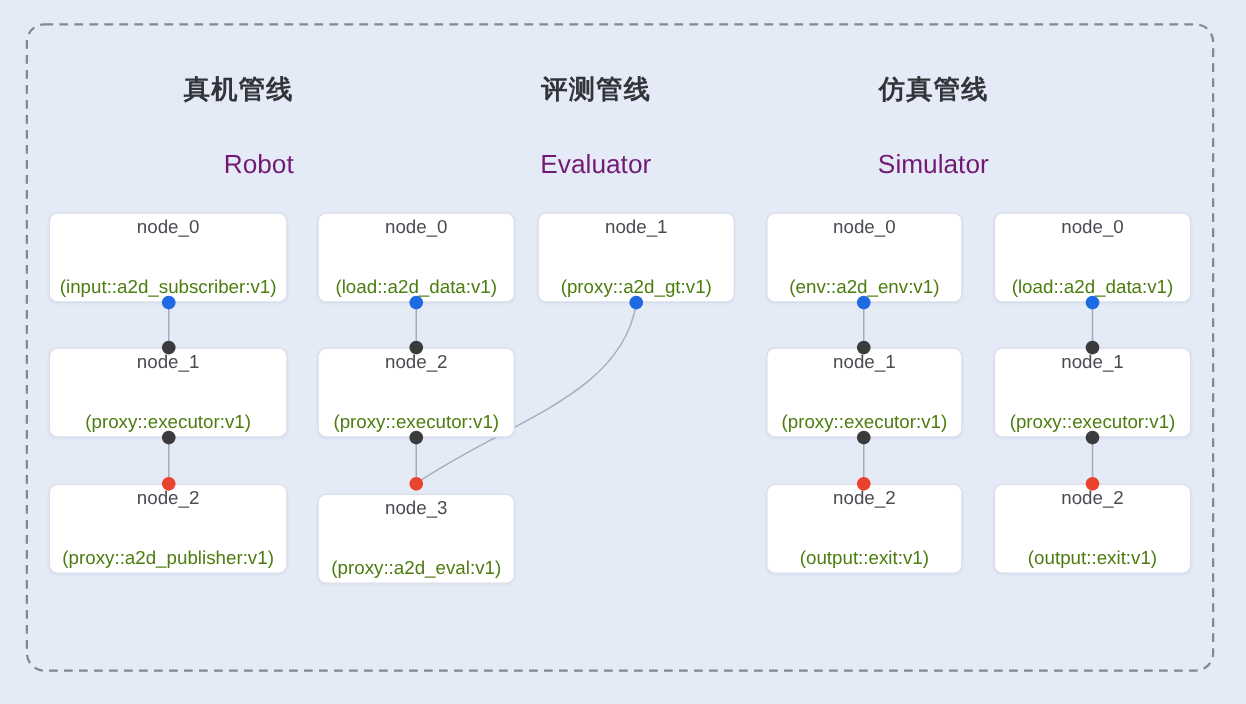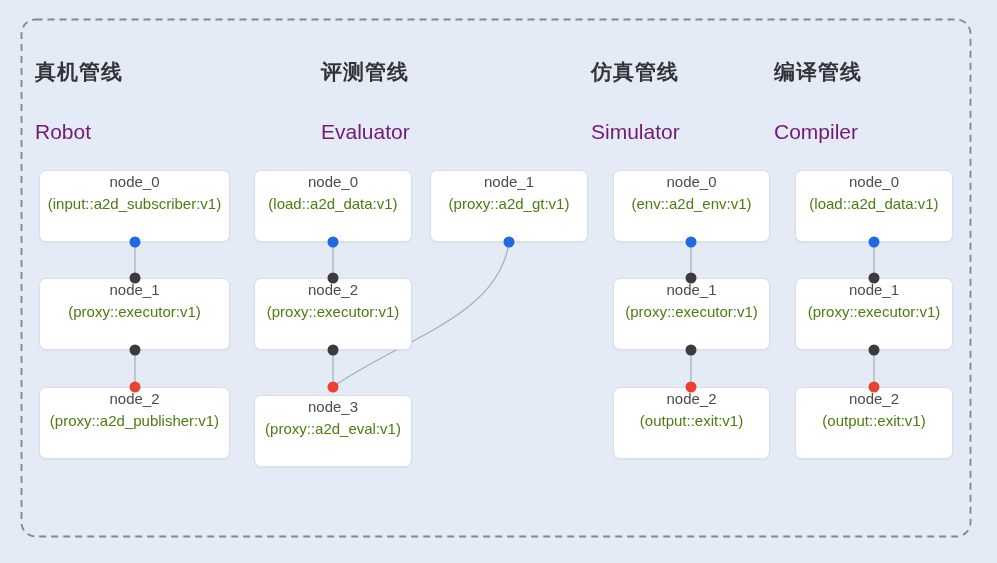--- a/index.html
+++ b/index.html
@@ -7,31 +7,31 @@
     width:997px;height:563px;
     background:#e5eaf7;
     font-family:"Liberation Sans","DejaVu Sans",sans-serif;
     overflow:hidden;
   }
   .stage{position:relative;width:997px;height:563px;}
   svg.edges{position:absolute;left:0;top:0;z-index:1;}
   .frame-rect{fill:none;stroke:#83878f;stroke-width:1.8;stroke-dasharray:7 5;}
   .edge{stroke:#a6adb9;stroke-width:1.2;fill:none;}
 
-  .col-header{position:absolute;top:58px;width:200px;text-align:left;z-index:2;}
+  .col-header{position:absolute;top:58px;width:200px;text-align:right;z-index:2;}
   .title-zh{font-size:21px;line-height:28px;font-weight:700;color:#32343a;letter-spacing:1px;}
   .title-en{margin-top:32px;font-size:21px;line-height:28px;font-weight:400;color:#701a75;}
 
   .node{
     position:absolute;height:72px;z-index:2;
     background:#ffffff;
     border:1px solid #d9dee9;
     border-radius:7px;
     box-sizing:border-box;
-    display:flex;flex-direction:column;justify-content:flex-start;align-items:center;
+    display:flex;flex-direction:column;justify-content:space-between;align-items:center;
     box-shadow:0 1px 2px rgba(40,60,110,0.05);
   }
   .nname{font-size:15px;line-height:22px;color:#4a4c52;}
   .ntype{font-size:15px;line-height:22px;color:#4d7c0f;}
 
   .dot{
     position:absolute;width:11px;height:11px;border-radius:50%;
     transform:translate(-50%,-50%);z-index:3;
   }
 </style>
@@ -63,22 +63,20 @@
   </div>
   <div class="col-header" style="left:591px">
     <div class="title-zh">仿真管线</div>
     <div class="title-en">Simulator</div>
   </div>
   <div class="col-header" style="left:321px">
     <div class="title-zh">评测管线</div>
     <div class="title-en">Evaluator</div>
   </div>
   <div class="col-header" style="left:774px">
-    <div class="title-zh">编译管线</div>
-    <div class="title-en">Compiler</div>
   </div>
 
   <div class="node" style="left:39px;top:170px;width:191px">
     <div class="nname">node_0</div>
     <div class="ntype">(input::a2d_subscriber:v1)</div>
   </div>
   <div class="node" style="left:39px;top:278px;width:191px">
     <div class="nname">node_1</div>
     <div class="ntype">(proxy::executor:v1)</div>
   </div>

